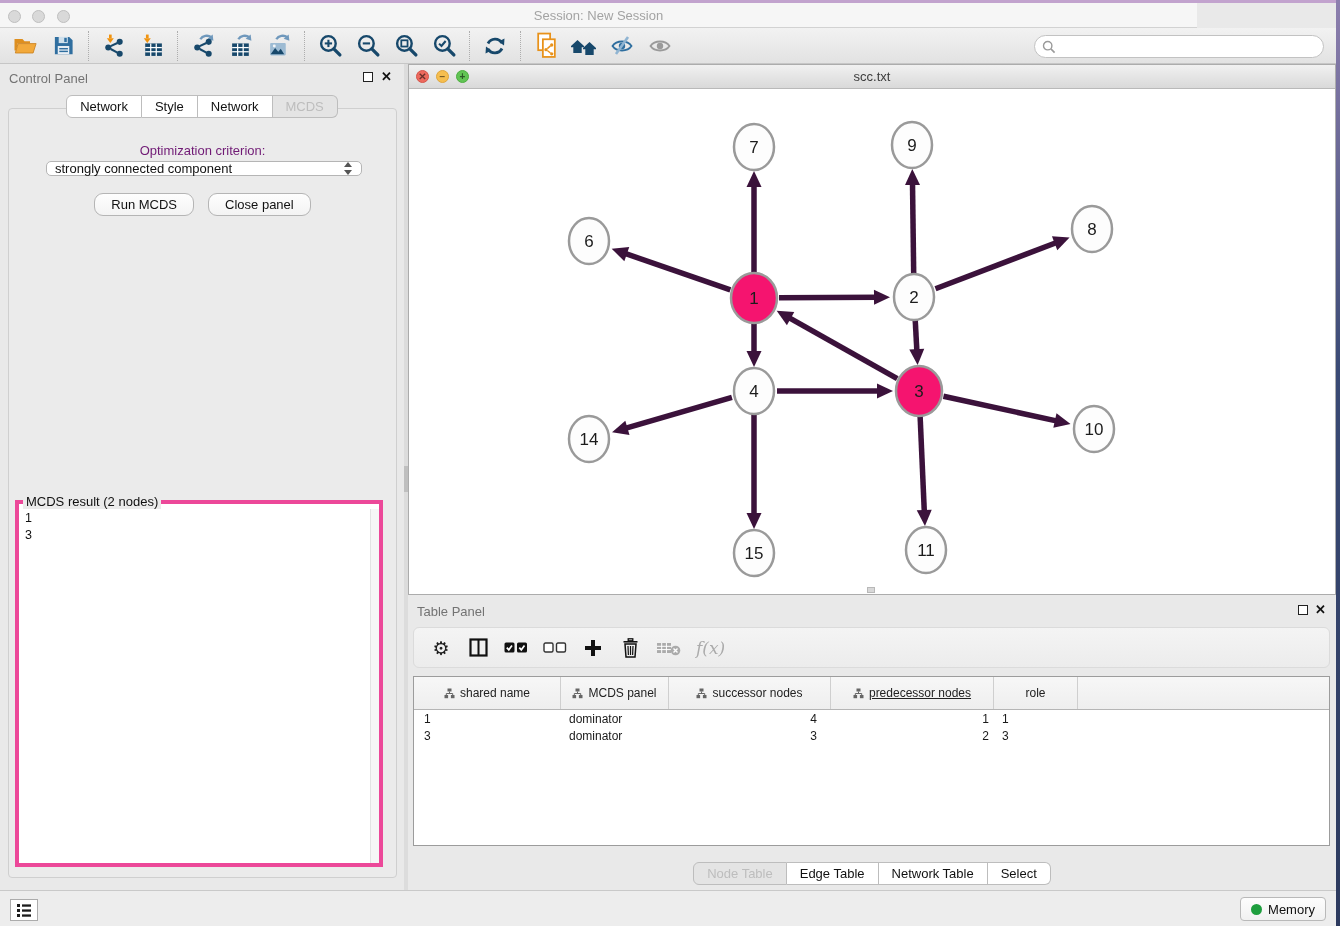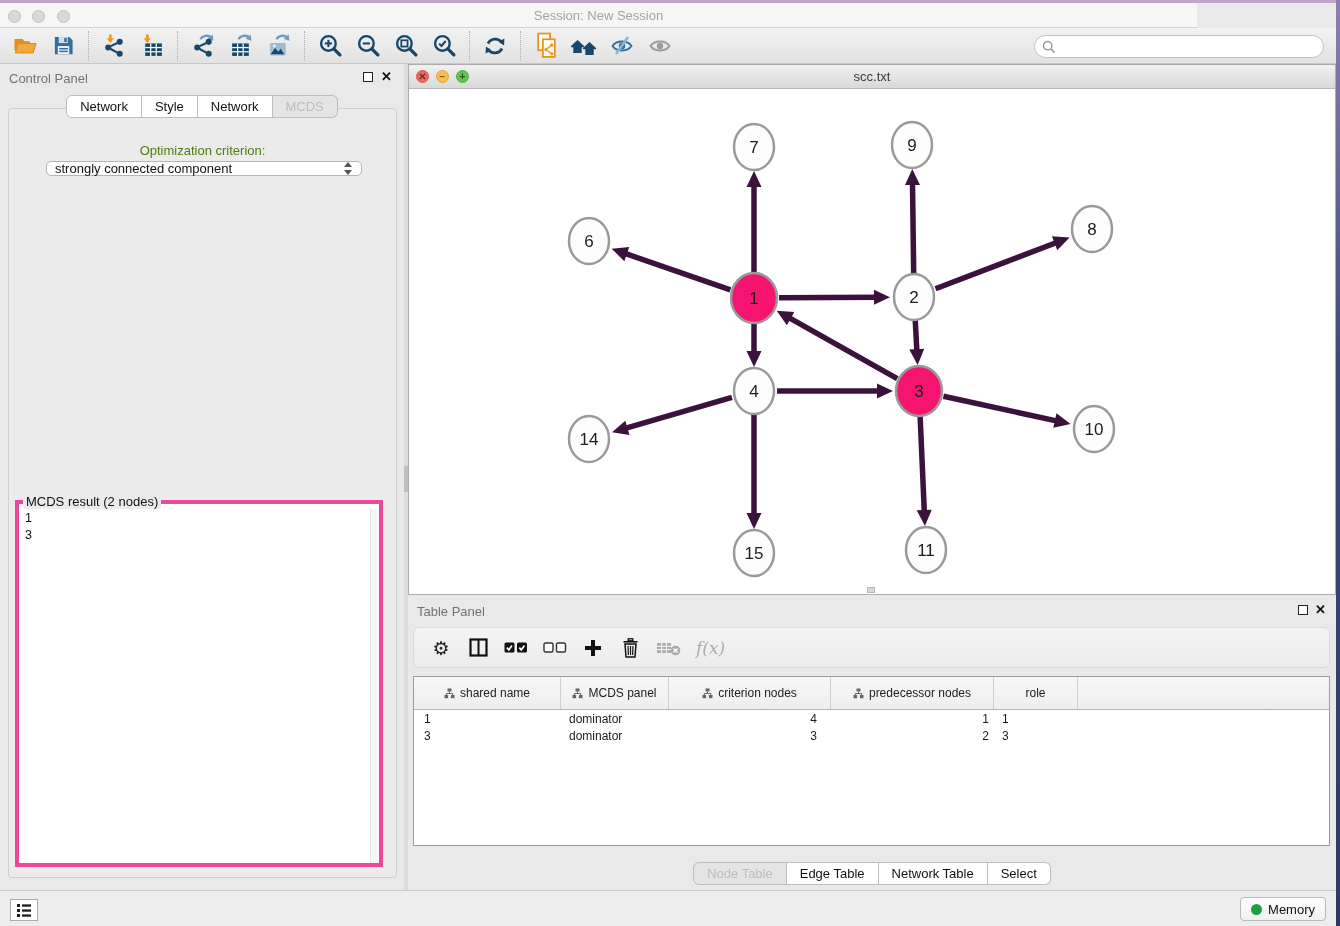--- a/index.html
+++ b/index.html
@@ -30,21 +30,21 @@
   .panel-head .ptitle { position:absolute; left:9px; top:7px; font-size:13px; color:#737373; }
   .panel-max { position:absolute; top:8px; width:10px; height:10px; border:1.5px solid #222; background:#fff; }
   .panel-close { position:absolute; top:5px; font-size:13px; font-weight:bold; color:#111; }
   .cp-max { right:31px; } .cp-close { right:12px; }
   .tabrow { position:absolute; top:31px; left:0; right:0; display:flex; justify-content:center; z-index:3; }
   .tab { background:#fff; border:1px solid #BDBDBD; border-left:none; padding:3px 13px; font-size:13px; color:#111; }
   .tab:first-child { border-left:1px solid #BDBDBD; border-radius:6px 0 0 6px; }
   .tab:last-child { border-radius:0 6px 6px 0; }
   .tab.active { background:#E4E4E4; color:#BDBDBD; }
   .cp-inner { position:absolute; left:8px; right:7px; top:44px; bottom:12px; background:#EBEBEB; border:1px solid #CFCFCF; border-radius:4px; }
-  .opt-label { position:absolute; top:34px; width:100%; text-align:center; font-size:13px; color:#4d7c0f; }
+  .opt-label { position:absolute; top:34px; width:100%; text-align:center; font-size:13px; color:#701a75; }
   .dropdown { position:absolute; left:37px; right:34px; top:52px; height:15px; background:#fff; border:1px solid #B5B5B5; border-radius:5px; font-size:13px; color:#111; display:flex; align-items:center; padding:0 8px; }
   .dropdown .dd-text { flex:1; }
   .cp-buttons { position:absolute; top:84px; width:100%; display:flex; justify-content:center; gap:14px; }
   .cp-btn { background:linear-gradient(#FEFEFE,#F3F3F3); border:1px solid #B5B5B5; border-radius:9px; font-size:13px; color:#111; padding:3px 16px; }
   .result-fs { position:absolute; left:6px; right:13px; top:385px; bottom:10px; border:4px solid #ec4899; background:#fff; }
   .result-fs legend { margin-left:4px; padding:0 3px; font-size:13px; color:#111; background:#EBEBEB; }
   .result-list { font-size:12.5px; line-height:17px; color:#111; padding:1px 6px; }
   .result-scroll { position:absolute; right:0; top:0; bottom:0; width:9px; background:#F6F6F6; border-left:1px solid #E3E3E3; }
 
   
@@ -262,20 +262,24 @@
       <div class="tab active">MCDS</div>
     </div>
   <div class="cp-inner">
     <div class="opt-label">Optimization criterion:</div>
     <div class="dropdown">
       <span class="dd-text">strongly connected component</span>
       <svg width="10" height="15" viewBox="0 0 10 15">
           <polygon points="5,1 9,6 1,6" fill="#555"></polygon>
           <polygon points="5,14 9,9 1,9" fill="#555"></polygon>
         </svg>
+    </div>
+    <div class="cp-buttons">
+      <button class="cp-btn">Run MCDS</button>
+      <button class="cp-btn">Close panel</button>
     </div>
     <fieldset class="result-fs">
       <legend>MCDS result (2 nodes)</legend>
       <div class="result-list">
           <div>1</div>
           <div>3</div>
         </div>
       <div class="result-scroll"></div>
     </fieldset>
   </div>
@@ -432,23 +436,23 @@
           </svg>
           <span>MCDS panel</span>
         </div>
         <div class="th" style="width: 162px;">
           <svg width="11" height="11" viewBox="0 0 11 11">
             <rect x="3.5" y="0.5" width="4" height="3" fill="#666"></rect>
             <rect x="0.5" y="7" width="3.6" height="3.2" fill="#666"></rect>
             <rect x="6.9" y="7" width="3.6" height="3.2" fill="#666"></rect>
             <path d="M5.5 3.5v2 M2.3 7V5.5h6.4V7" stroke="#666" fill="none"></path>
           </svg>
-          <span>criterion nodes</span>
-        </div>
-        <div class="th" style="width: 163px;">
+          <span>successor nodes</span>
+        </div>
+        <div class="th" style="width: 163px; text-decoration: underline;">
           <svg width="11" height="11" viewBox="0 0 11 11">
             <rect x="3.5" y="0.5" width="4" height="3" fill="#666"></rect>
             <rect x="0.5" y="7" width="3.6" height="3.2" fill="#666"></rect>
             <rect x="6.9" y="7" width="3.6" height="3.2" fill="#666"></rect>
             <path d="M5.5 3.5v2 M2.3 7V5.5h6.4V7" stroke="#666" fill="none"></path>
           </svg>
           <span>predecessor nodes</span>
         </div>
         <div class="th" style="width: 84px;">
           <span>role</span>

